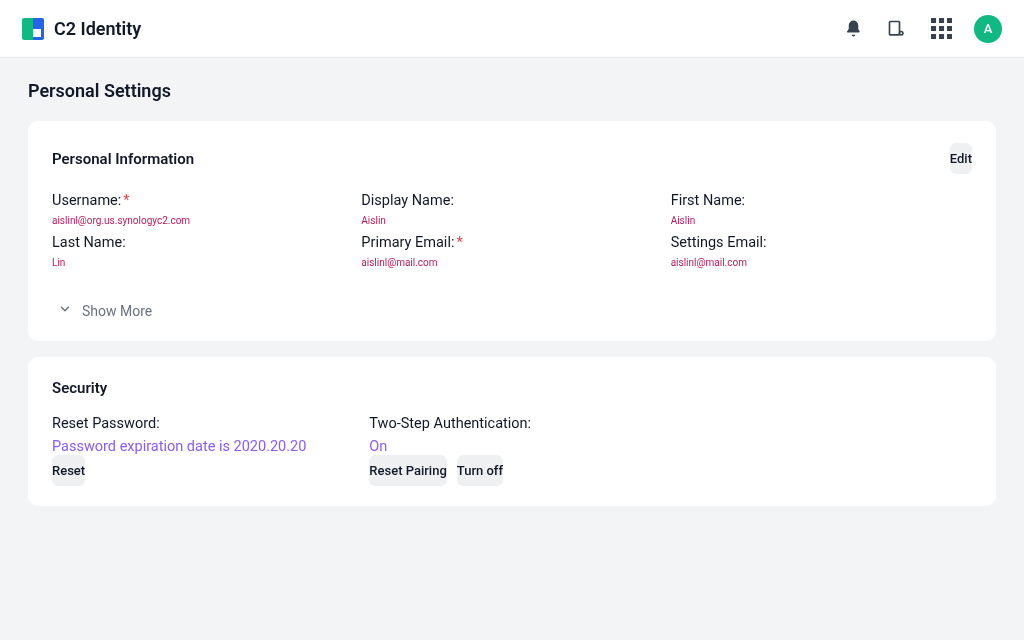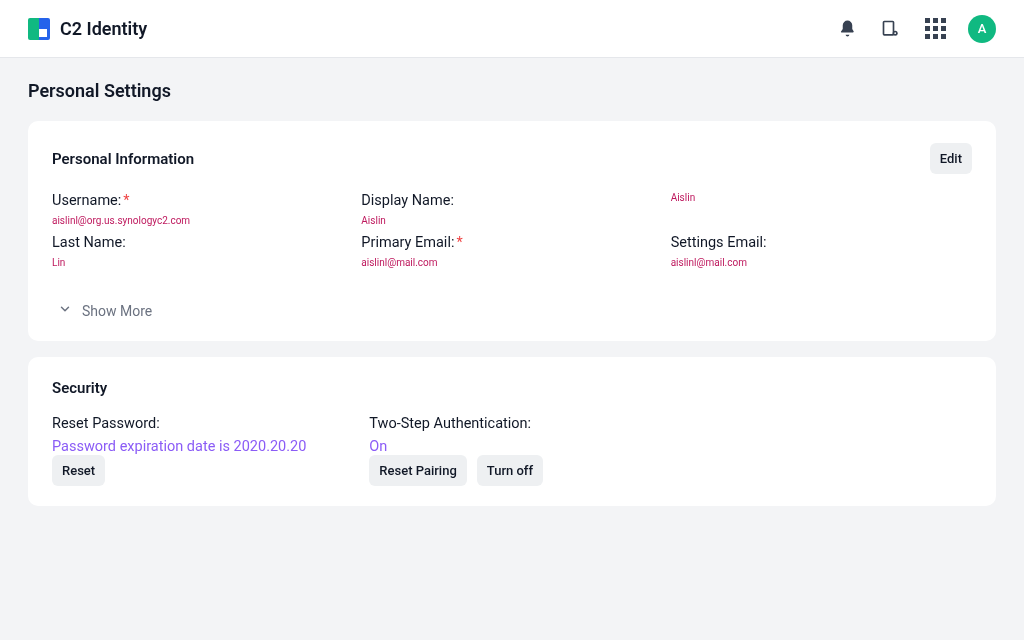--- a/index.html
+++ b/index.html
@@ -10,21 +10,21 @@
       width: 1024px;
       height: 640px;
       overflow: hidden;
     }
     .header {
       display: flex;
       align-items: center;
       justify-content: space-between;
       background: #fff;
       border-bottom: 1px solid #e5e7eb;
-      padding: 0 28px;
+      padding: 0 22px;
       height: 58px;
     }
     .header-left {
       display: flex;
       align-items: center;
       gap: 10px;
     }
     .logo {
       width: 22px;
       height: 22px;
@@ -50,21 +50,21 @@
       border-radius:10px;
       padding: 22px 24px 20px;
       margin-bottom: 16px;
     }
     .card-header { display:flex; align-items:center; justify-content:space-between; margin-bottom: 18px; }
     .card-title { font-size:15px; font-weight:600; }
     .btn {
       background:#eef0f2;
       border:none;
       border-radius:6px;
-      padding:8px 10px;
+      padding:8px 0;
       font-size:13px;
       font-weight:500;
       cursor:pointer;
       color:#111827;
       font-family:inherit;
     }
     .fields {
       display:grid;
       grid-template-columns: repeat(3, 1fr);
       column-gap:20px;
@@ -136,20 +136,21 @@
     <div class="fields">
       <div>
         <div class="field-label"><span>Username:</span><span class="req">*</span></div>
         <div class="field-value">aislinl@org.us.synologyc2.com</div>
       </div>
       <div>
         <div class="field-label">Display Name:</div>
         <div class="field-value">Aislin</div>
       </div>
       <div>
+        <div class="field-label">First Name:</div>
         <div class="field-value">Aislin</div>
       </div>
       <div>
         <div class="field-label">Last Name:</div>
         <div class="field-value">Lin</div>
       </div>
       <div>
         <div class="field-label"><span>Primary Email:</span><span class="req">*</span></div>
         <div class="field-value">aislinl@mail.com</div>
       </div>

